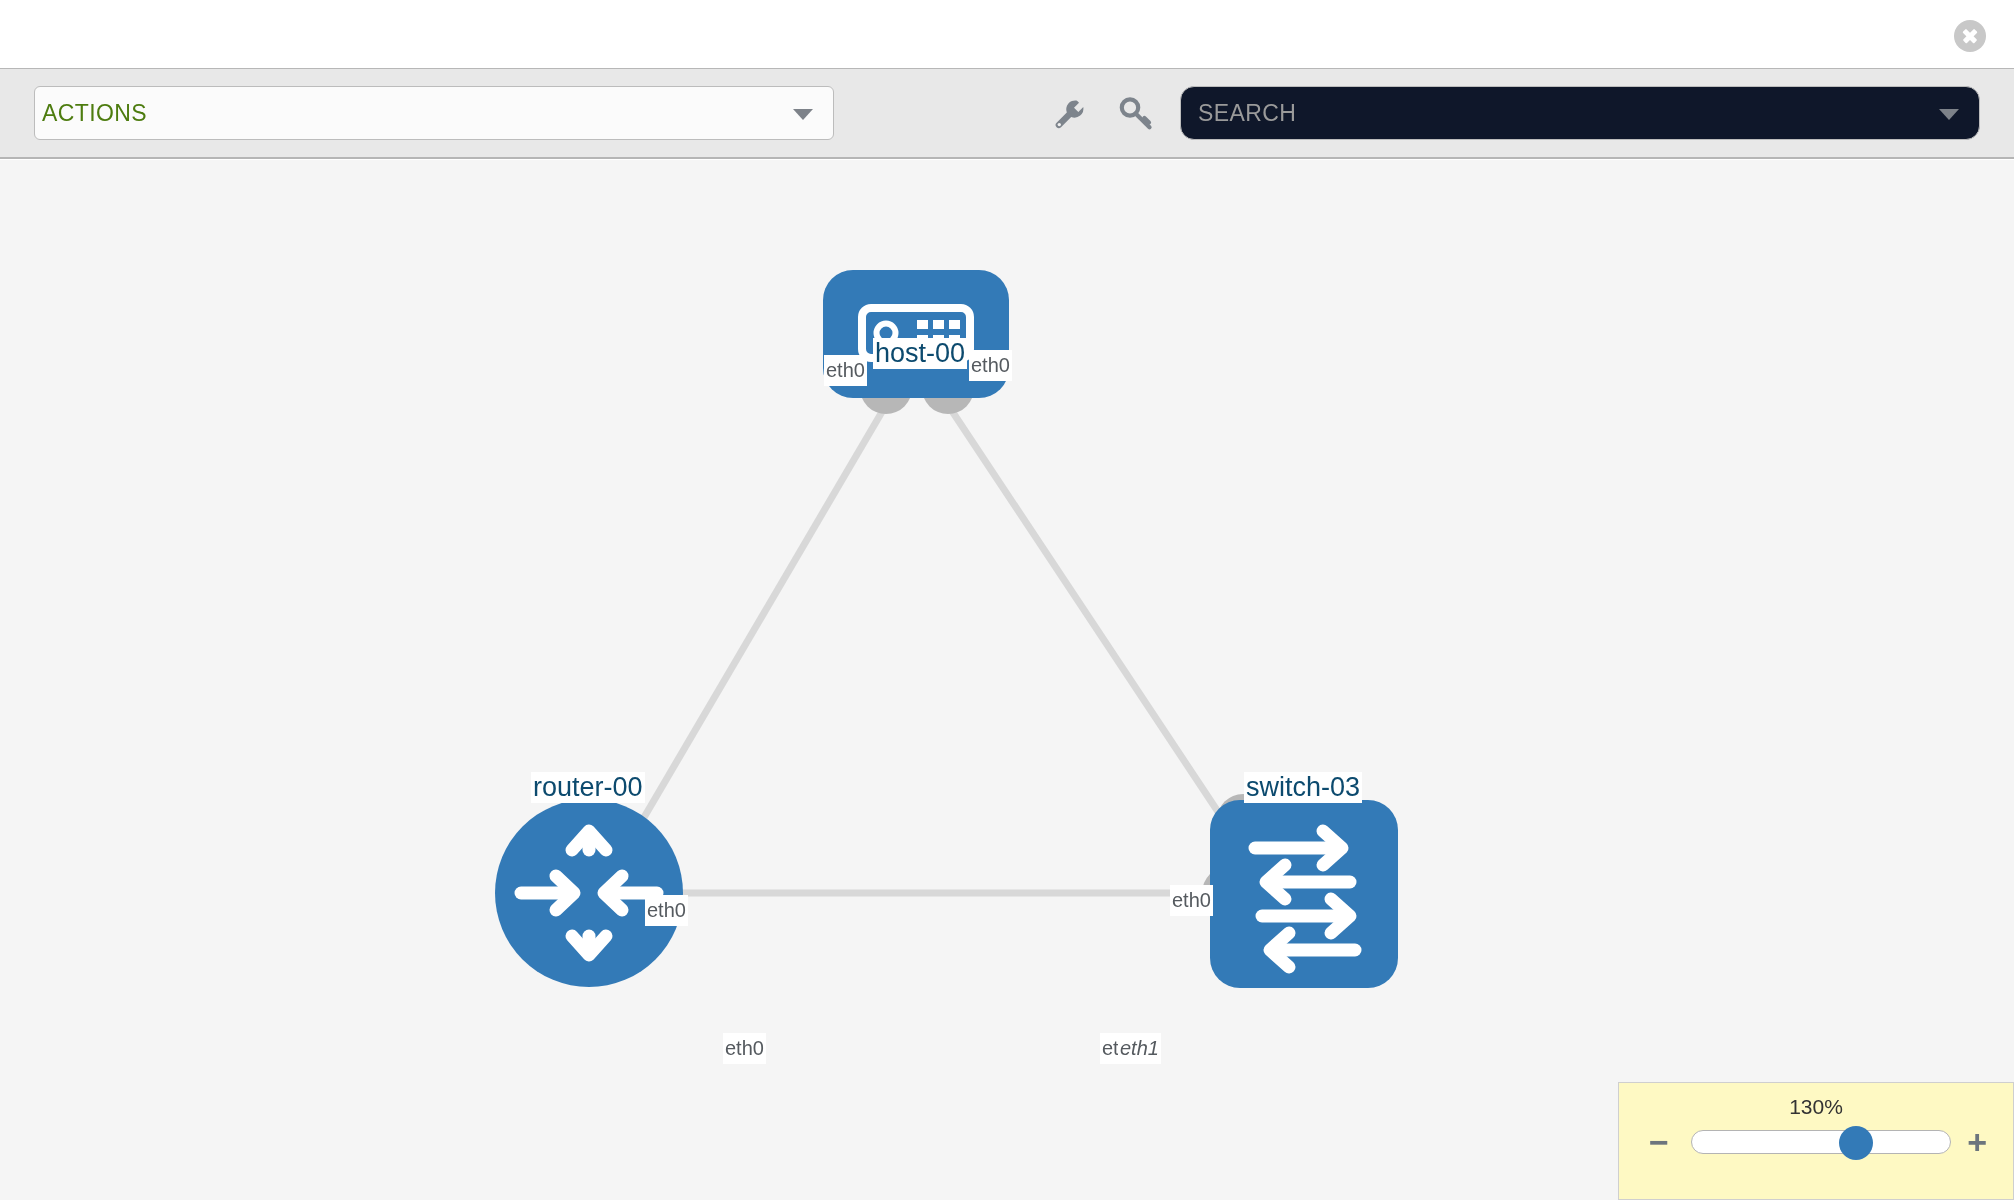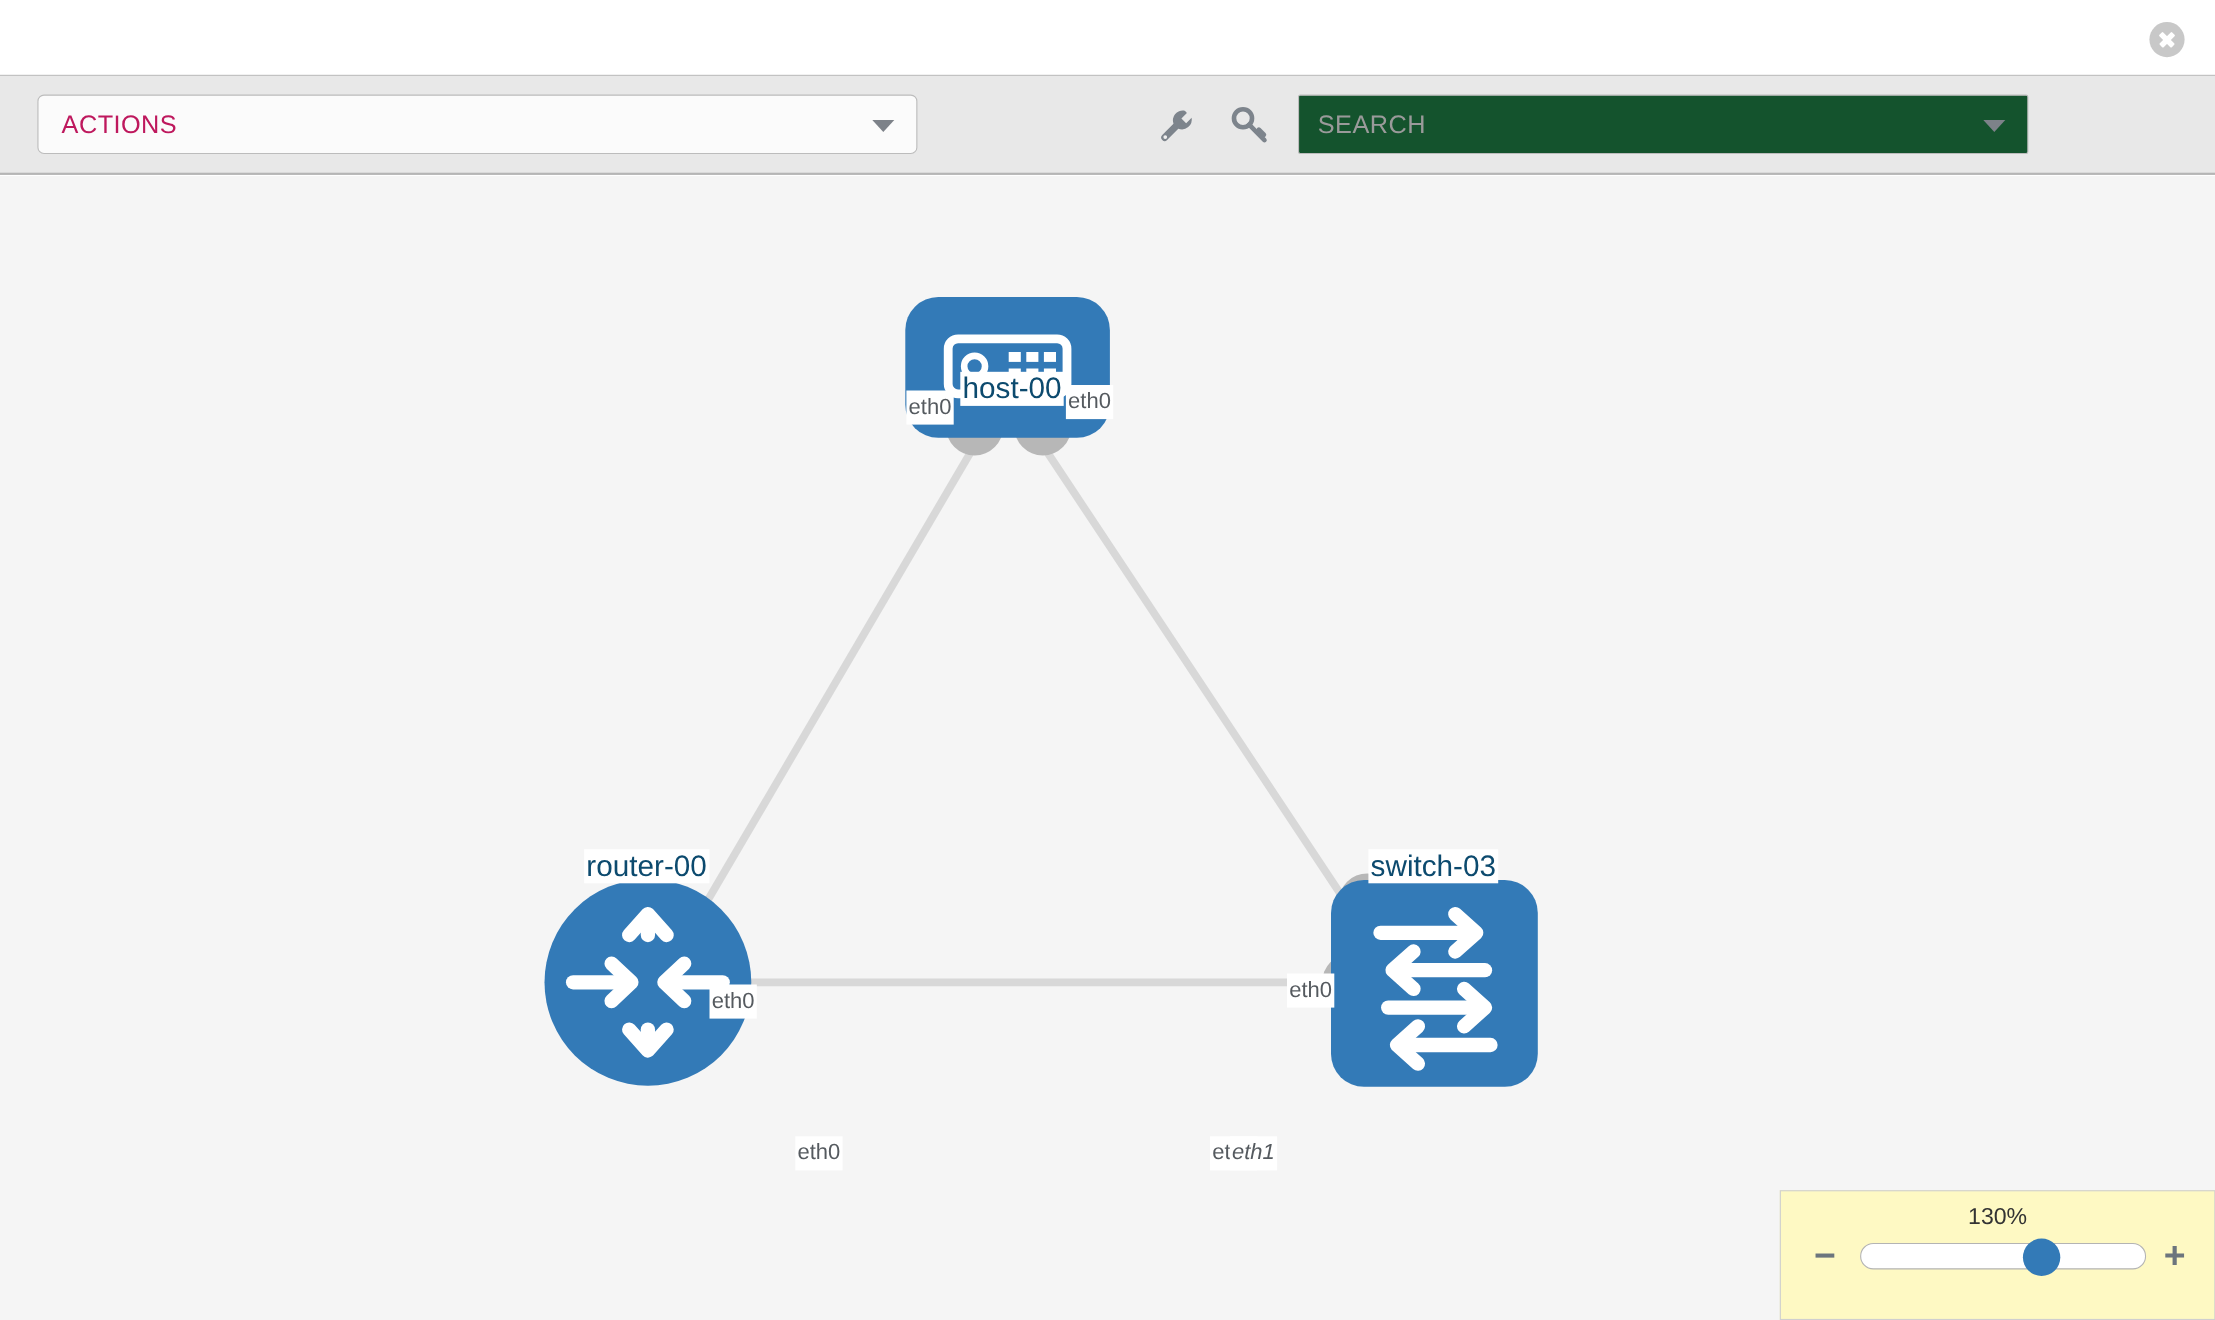--- a/index.html
+++ b/index.html
@@ -50,45 +50,45 @@
     border-bottom: 2px solid #b5b5b5;
   }
   .actions-select {
     position: absolute; left: 34px; top: 17px;
     width: 800px; height: 54px;
     background: #fbfbfb;
     border: 1px solid #bcbcbc;
     border-radius: 6px;
   }
   .actions-select .lbl {
-    position: absolute; left: 21px; top: 13px;
-    font-size: 23px; color: #be185d;
+    position: absolute; left: 7px; top: 13px;
+    font-size: 23px; color: #4d7c0f;
     letter-spacing: 0.4px;
   }
   .caret {
     position: absolute; right: 20px; top: 50%;
     margin-top: -4px;
     width: 0; height: 0;
     border-left: 10px solid transparent;
     border-right: 10px solid transparent;
     border-top: 11px solid #7d8289;
   }
   .tool-icon {
     position: absolute; top: 25px;
     width: 38px; height: 38px;
     cursor: pointer;
   }
   .icon-wrench { left: 1049px; }
   .icon-key    { left: 1117px; }
   .search-box {
     position: absolute; left: 1180px; top: 17px;
-    width: 664px; height: 54px;
-    background: #14532d;
+    width: 800px; height: 54px;
+    background: #0f172a;
     border: 1px solid #bcbcbc;
-    border-radius: 2px;
+    border-radius: 14px;
   }
   .search-box .lbl {
     position: absolute; left: 17px; top: 13px;
     font-size: 23px; color: #9a9a9a;
     letter-spacing: 0.4px;
   }
 
   
   .canvas {
     position: absolute; left: 0; top: 160px;

